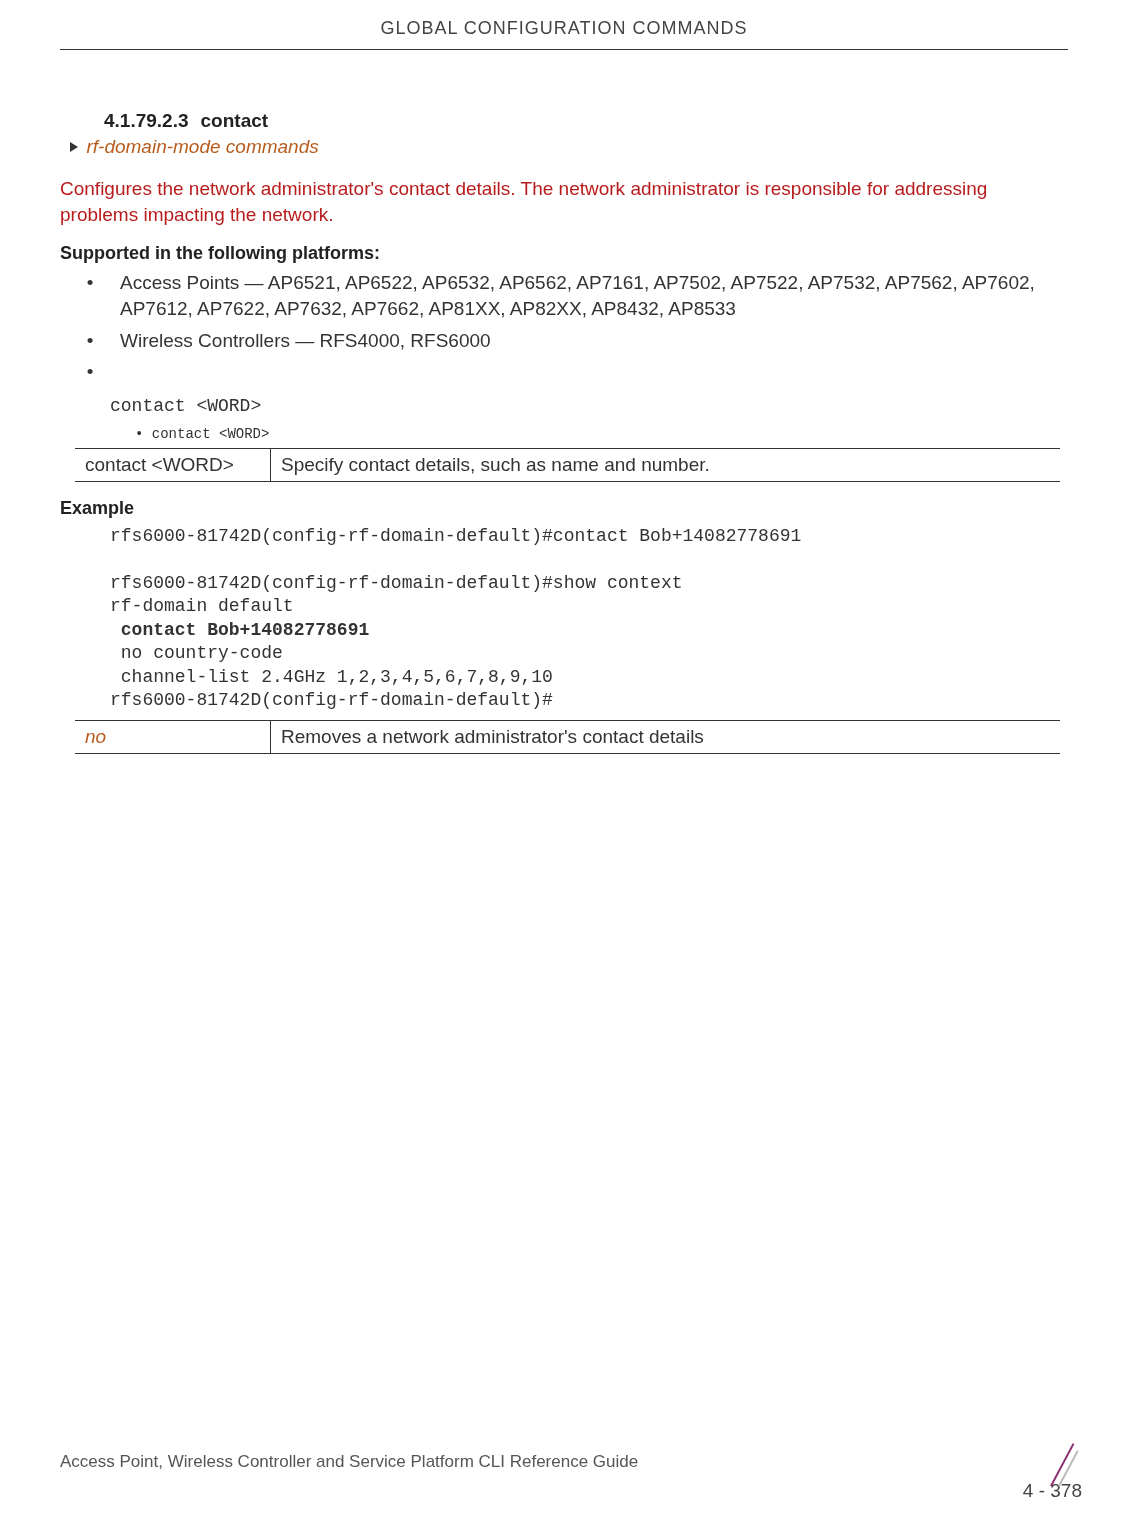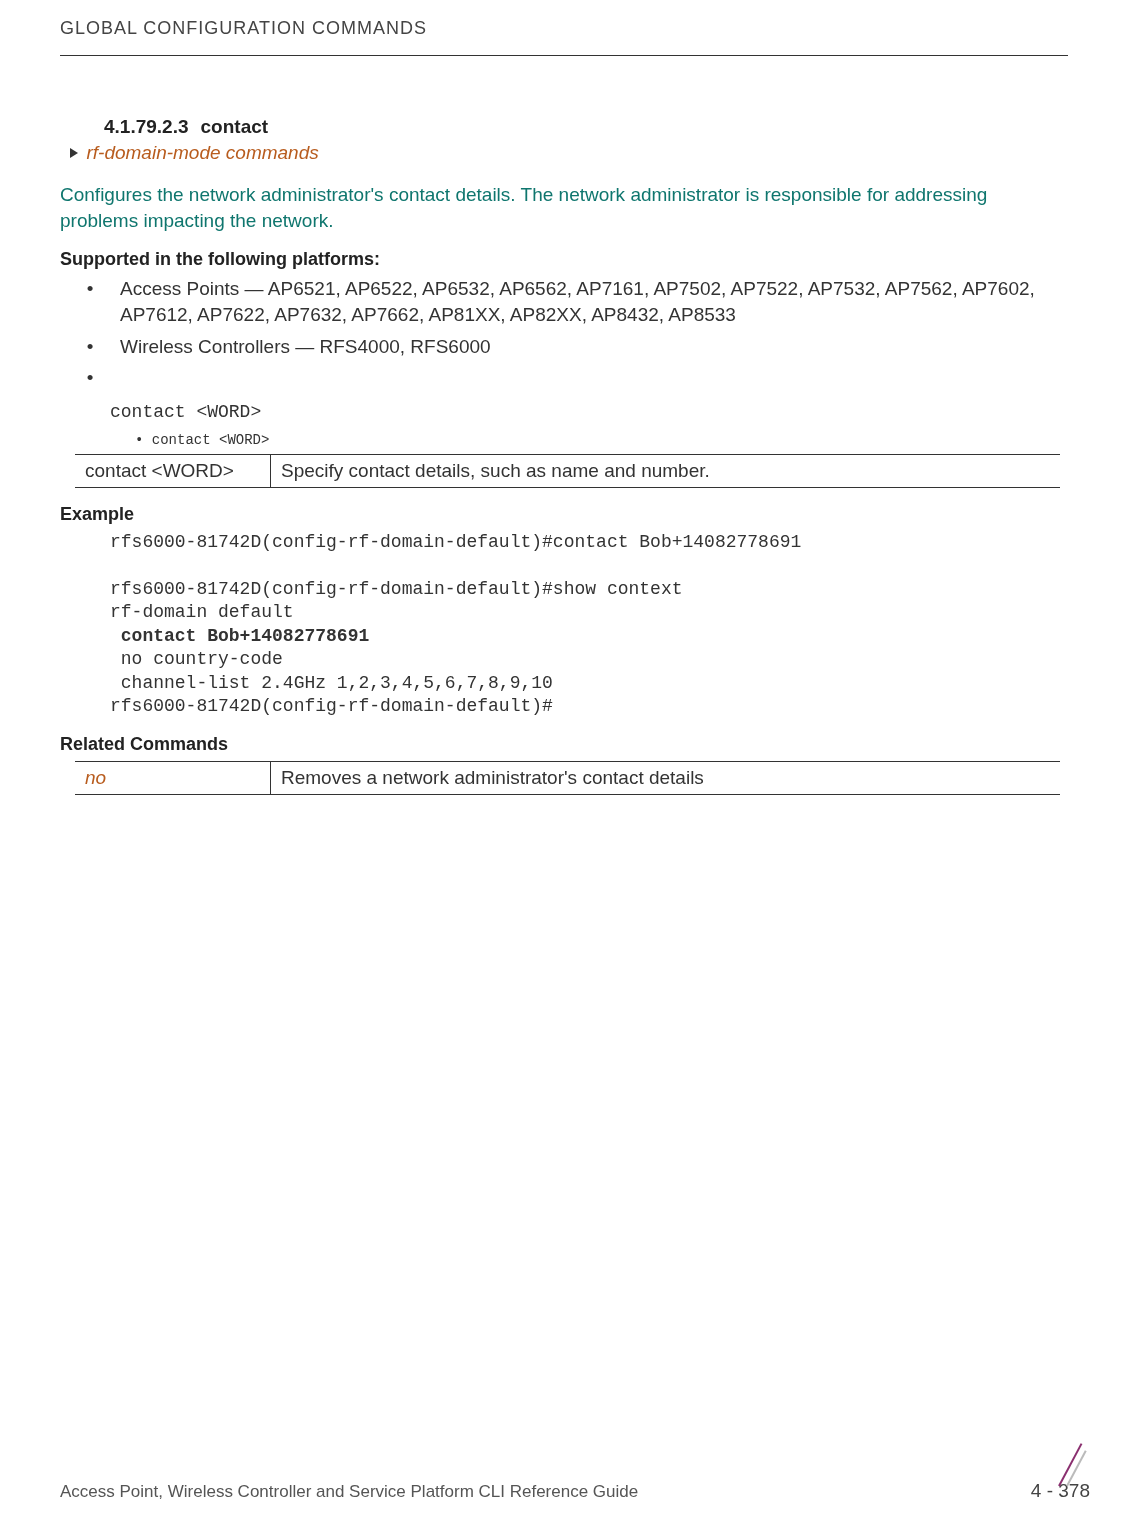--- a/index.html
+++ b/index.html
@@ -15,26 +15,26 @@
     }
     .page {
       padding: 18px 60px 0 60px;
       box-sizing: border-box;
     }
     .header-rule-wrap {
       position: relative;
       margin-bottom: 60px;
     }
     .header-text {
-      text-align: left;
+      text-align: center;
       font-size: 18px;
       letter-spacing: 1px;
       color: #444;
       font-weight: 300;
-      margin-bottom: 16px;
+      margin-bottom: 10px;
     }
     .header-line {
       border-top: 1.5px solid #333;
     }
     .section-heading {
       font-size: 19px;
       font-weight: 700;
       color: #222;
       margin-bottom: 4px;
       margin-left: 44px;
@@ -57,21 +57,21 @@
       vertical-align: middle;
     }
     .breadcrumb-link {
       color: #b85c1e;
       font-style: italic;
       font-size: 19px;
       vertical-align: middle;
     }
     .body-paragraph {
       font-size: 19px;
-      color: #0f766e;
+      color: #b91c1c;
       line-height: 1.35;
       margin-bottom: 14px;
     }
     .subheading-bold {
       font-weight: 700;
       font-size: 18px;
       color: #222;
       margin-top: 16px;
       margin-bottom: 6px;
     }
@@ -130,25 +130,25 @@
       font-style: italic;
       color: #b85c1e;
     }
     .code-bold {
       font-weight: 700;
     }
     .footer {
       position: absolute;
       bottom: 14px;
       left: 0;
-      right: 8px;
+      right: 16px;
       padding: 0 30px 0 60px;
       display: flex;
       justify-content: space-between;
-      align-items: flex-end;
+      align-items: flex-start;
     }
     .footer-text {
       font-size: 17px;
       color: #555;
     }
     .footer-right {
       display: flex;
       align-items: flex-end;
       flex-direction: column;
     }
@@ -224,21 +224,20 @@
   <div class="subheading-bold">Example</div>
   <div class="code-block"><span>rfs6000-81742D(config-rf-domain-default)#contact Bob+14082778691</span>
 
 <span>rfs6000-81742D(config-rf-domain-default)#show context</span>
 <span>rf-domain default</span>
 <span class="code-bold"> contact Bob+14082778691</span>
 <span> no country-code</span>
 <span> channel-list 2.4GHz 1,2,3,4,5,6,7,8,9,10</span>
 <span>rfs6000-81742D(config-rf-domain-default)#</span></div>
 
-  <div class="subheading-bold">Related Commands</div>
   <table class="doc-table">
     <tbody>
         <tr>
       <td><span class="italic-link">no</span></td>
       <td>Removes a network administrator's contact details</td>
     </tr>
   </tbody>
     </table>
 </div>
 

